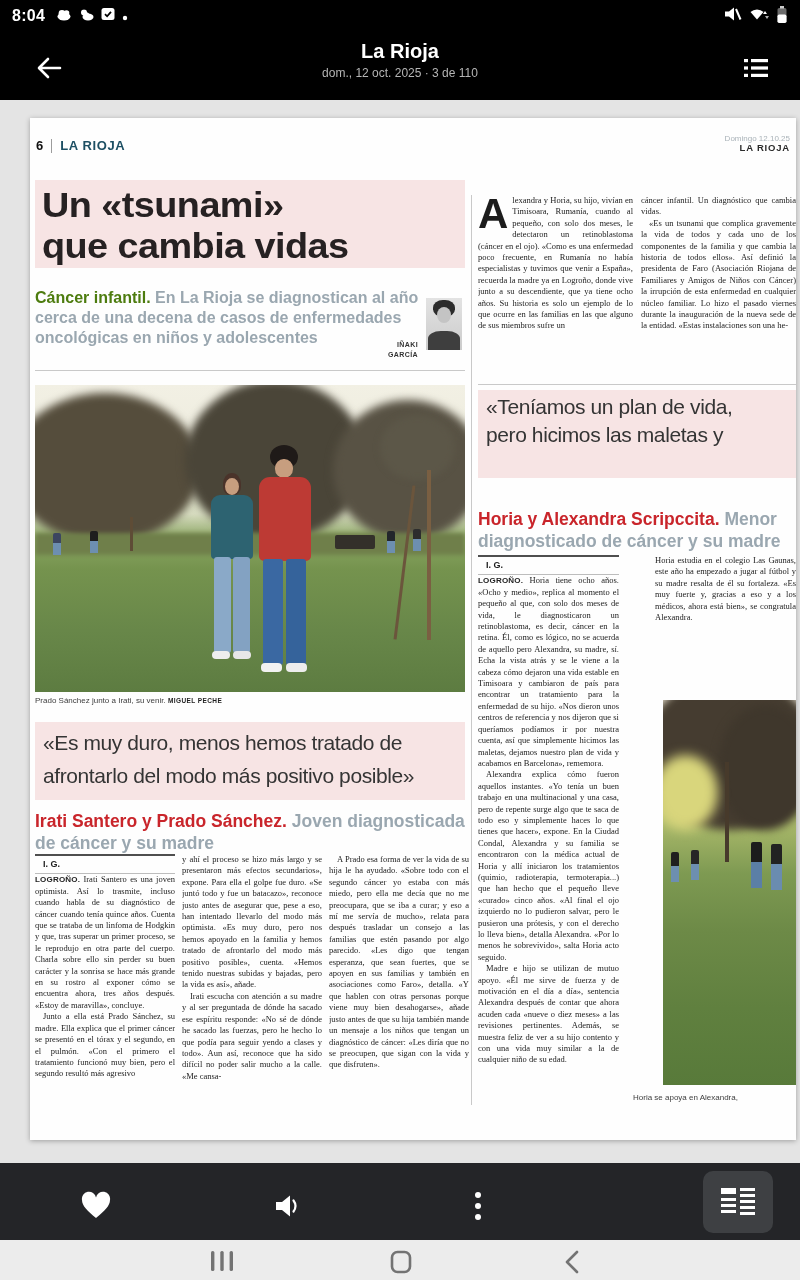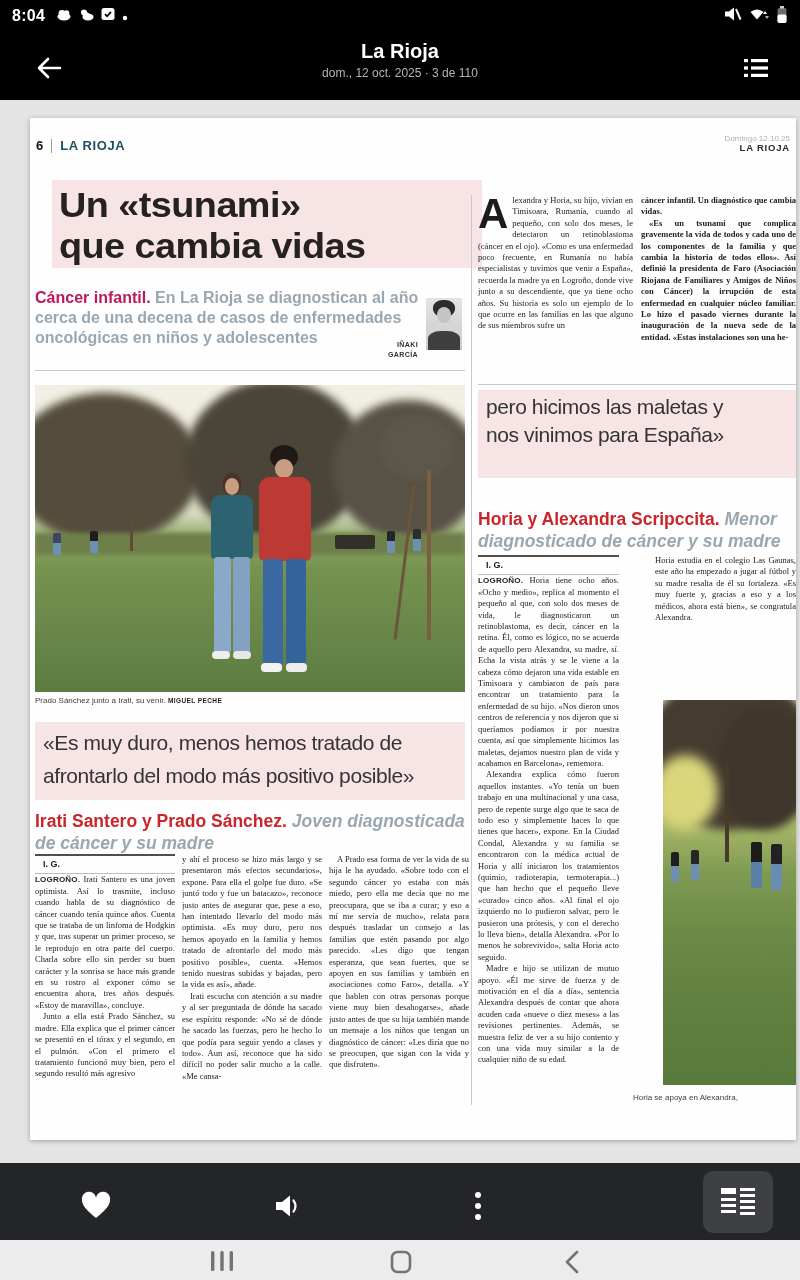--- a/index.html
+++ b/index.html
@@ -31,25 +31,25 @@
   .folio-left{left:6px;top:20px;display:flex;align-items:center;gap:8px;}
   .folio-num{font-size:13px;font-weight:bold;color:#111;}
   .folio-sep{width:1px;height:14px;background:#9c9c9c;display:inline-block;}
   .folio-section{font-size:13px;font-weight:bold;color:#1d4f63;letter-spacing:.6px;}
   .folio-right{right:6px;top:16px;text-align:right;line-height:1.15;}
   .folio-date{font-size:8px;color:#a9b2b8;}
   .folio-mast{font-size:9.5px;font-weight:bold;color:#2b2b2b;letter-spacing:.8px;}
 
   
   .pinkbox{background:#f7e4e4;}
-  .headline-box{left:5px;top:62px;width:430px;height:88px;padding:4px 0 0 7px;box-sizing:border-box;margin-left:17px;}
+  .headline-box{left:5px;top:62px;width:430px;height:88px;padding:4px 0 0 7px;box-sizing:border-box;}
   .headline-line{font-size:35px;line-height:41px;font-weight:bold;color:#262122;letter-spacing:-.5px;
                  transform:scaleX(1.08);transform-origin:left;white-space:nowrap;}
   .kicker{left:5px;top:170px;width:404px;font-size:16px;line-height:20px;font-weight:bold;}
-  .kicker .red{color:#be185d;}
+  .kicker .red{color:#4d7c0f;}
   .kicker .gray{color:#9aa7b0;}
   .author-name{left:298px;top:222px;width:90px;text-align:right;font-size:7px;font-weight:bold;
                color:#333;letter-spacing:.4px;line-height:10px;}
   .author-photo{left:396px;top:180px;width:36px;height:52px;background:linear-gradient(#e3e3e3,#cbcbcb);overflow:hidden;}
   .ap-hair{position:absolute;left:7px;top:2px;width:22px;height:17px;background:#2c2c2c;border-radius:45%;}
   .ap-face{position:absolute;left:11px;top:9px;width:14px;height:16px;background:#c4c4c4;border-radius:50%;}
   .ap-body{position:absolute;left:2px;bottom:0;width:32px;height:19px;background:#3e3e3e;border-radius:40% 40% 0 0;}
 
   .hrule{height:1px;background:#c9c9c9;}
   .vrule{width:1px;background:#c9c9c9;}
@@ -65,21 +65,21 @@
            line-height:33px;color:#1c1c1c;margin:2px 4px 0 0;}
   .byline{border-top:2px solid #4f4f4f;border-bottom:1px solid #bdbdbd;font-size:9px;font-weight:bold;
           color:#1c1c1c;padding:3px 0;margin-bottom:7px;font-family:"Liberation Sans",sans-serif;text-indent:0;}
 
   
   .quote{color:#343434;font-size:21px;letter-spacing:-.4px;box-sizing:border-box;}
   .quote-horia{left:448px;top:272px;width:318px;height:88px;padding:3px 0 0 8px;line-height:27.5px;}
   .quote-irati{left:5px;top:604px;width:430px;height:78px;padding:4px 0 0 8px;line-height:33px;}
   .art-heading{font-size:17.5px;line-height:22px;font-weight:bold;}
   .art-heading .red{color:#c9252b;}
-  .art-heading .gray{color:#9aa7b0;font-style:italic;}
+  .art-heading .gray{color:#9aa7b0;}
   .heading-horia{left:448px;top:390px;width:322px;}
   .heading-irati{left:5px;top:692px;width:436px;}
 
   
   .caption{font-size:8px;color:#3d3d3d;}
   .caption .credit{font-size:6.5px;font-weight:bold;color:#1f1f1f;letter-spacing:.4px;}
 
   
   .photo{overflow:hidden;position:absolute;}
   .photo-main{left:5px;top:267px;width:430px;height:307px;
@@ -212,29 +212,29 @@
       </div>
 
       <div class="abs hrule" style="left:5px;top:252px;width:430px;"></div>
       <div class="abs hrule" style="left:448px;top:266px;width:318px;"></div>
       <div class="abs vrule" style="left:441px;top:77px;height:910px;"></div>
 
       <div class="abs cols" style="left:448px;top:77px;width:318px;height:188px;gap:8px;">
         <div class="col" style="width:155px;height:188px;">
           <p class="pfirst"><span class="dropcap">A</span><span>lexandra y Horia, su hijo, vivían en Timisoara, Rumanía, cuando al pequeño, con solo dos meses, le detectaron un retinoblastoma (cáncer en el ojo). «Como es una enfermedad poco frecuente, en Rumanía no había especialistas y tuvimos que venir a España», recuerda la madre ya en Logroño, donde vive junto a su descendiente, que ya tiene ocho años. Su historia es solo un ejemplo de lo que ocurre en las familias en las que alguno de sus miembros sufre un</span></p>
         </div>
-        <div class="col" style="width:155px;height:188px;font-weight:bold;">
+        <div class="col" style="width:155px;height:188px;">
           <p class="pfirst">cáncer infantil. Un diagnóstico que cambia vidas.</p>
           <p>«Es un tsunami que complica gravemente la vida de todos y cada uno de los componentes de la familia y que cambia la historia de todos ellos». Así definió la presidenta de Faro (Asociación Riojana de Familiares y Amigos de Niños con Cáncer) la irrupción de esta enfermedad en cualquier núcleo familiar. Lo hizo el pasado viernes durante la inauguración de la nueva sede de la entidad. «Estas instalaciones son una he-</p>
         </div>
       </div>
 
       <div class="abs pinkbox quote quote-horia">
+        <div>«Teníamos un plan de vida,</div>
         <div>pero hicimos las maletas y</div>
-        <div>nos vinimos para España»</div>
       </div>
 
       <div class="abs art-heading heading-horia">
         <span class="red">Horia y Alexandra Scripccita.</span><span class="gray"> Menor diagnosticado de cáncer y su madre</span>
       </div>
 
       <div class="abs cols" style="left:448px;top:437px;width:318px;height:550px;gap:8px;">
         <div class="col" style="width:155px;height:550px;">
           <p class="byline">I. G.</p>
           <p class="pfirst"><b class="dateline">LOGROÑO.</b><span> Horia tiene ocho años. «Ocho y medio», replica al momento el pequeño al que, con solo dos meses de vida, le diagnosticaron un retinoblastoma, es decir, cáncer en la retina. Él, como es lógico, no se acuerda de aquello pero Alexandra, su madre, sí. Echa la vista atrás y se le viene a la cabeza cómo dejaron una vida estable en Timisoara y cambiaron de país para encontrar un tratamiento para la enfermedad de su hijo. «Nos dieron unos centros de referencia y nos dijeron que si queríamos podíamos ir por nuestra cuenta, así que simplemente hicimos las maletas, dejamos nuestro plan de vida y acabamos en Barcelona», rememora.</span></p>

